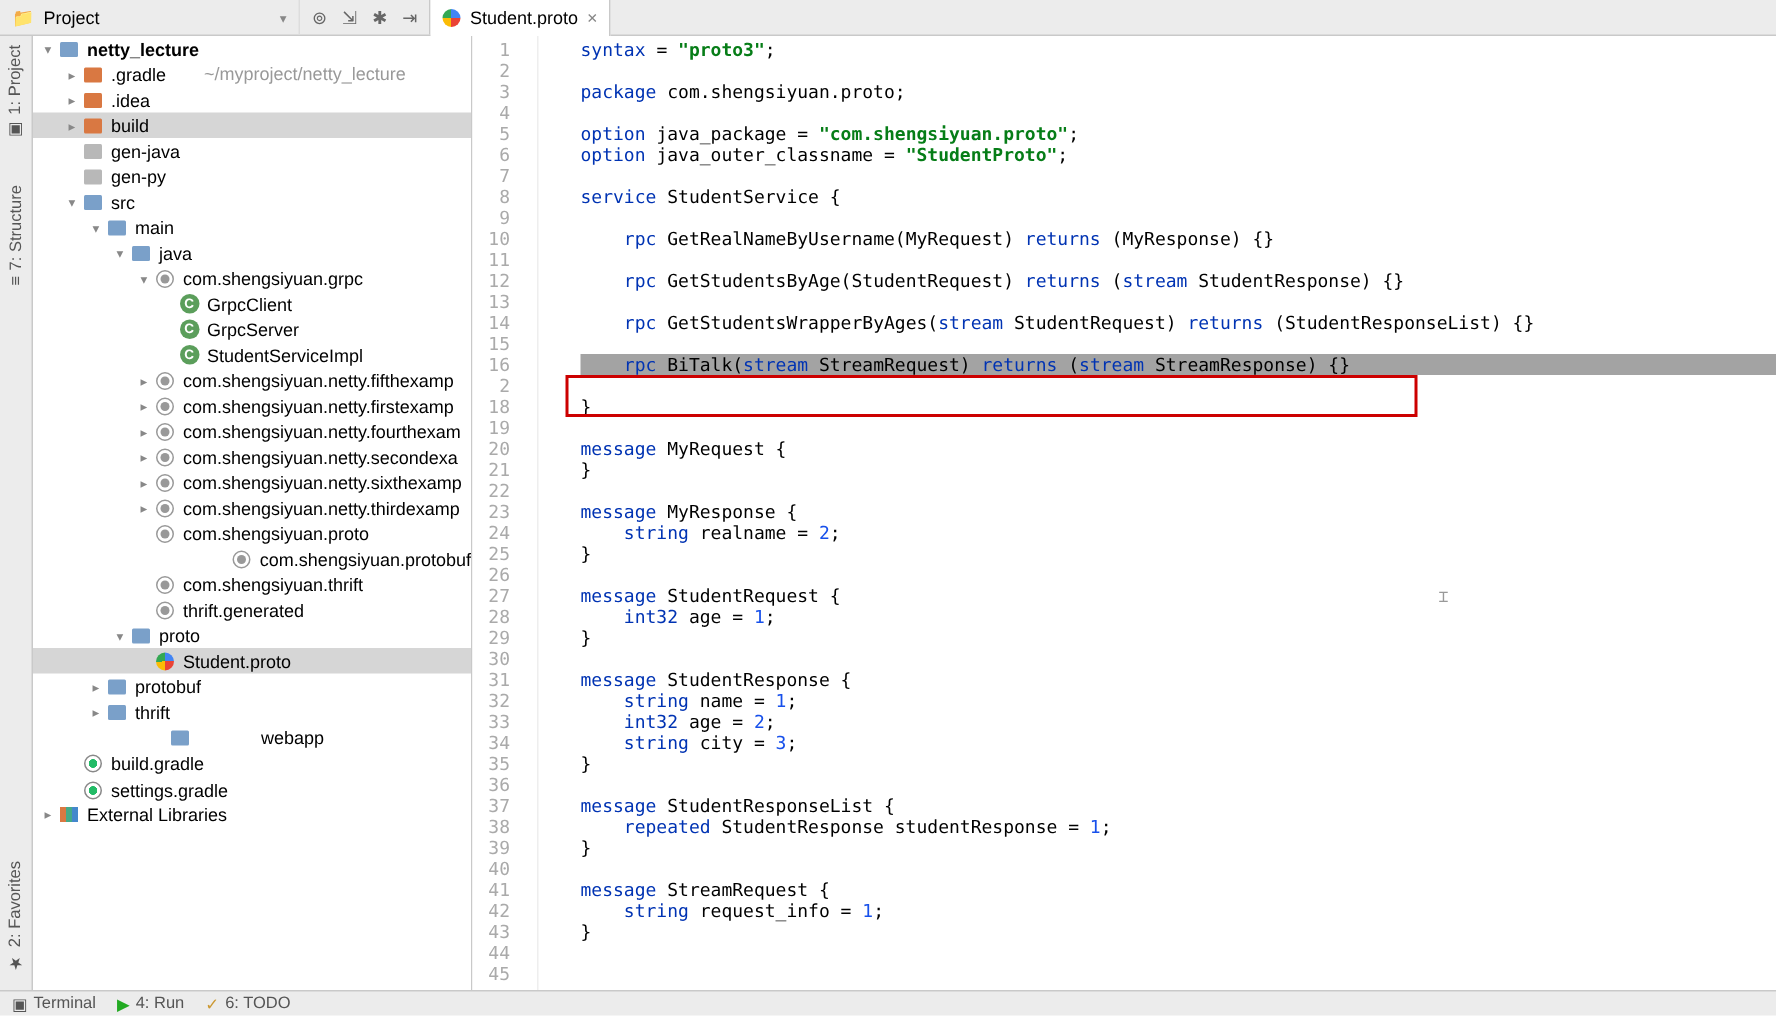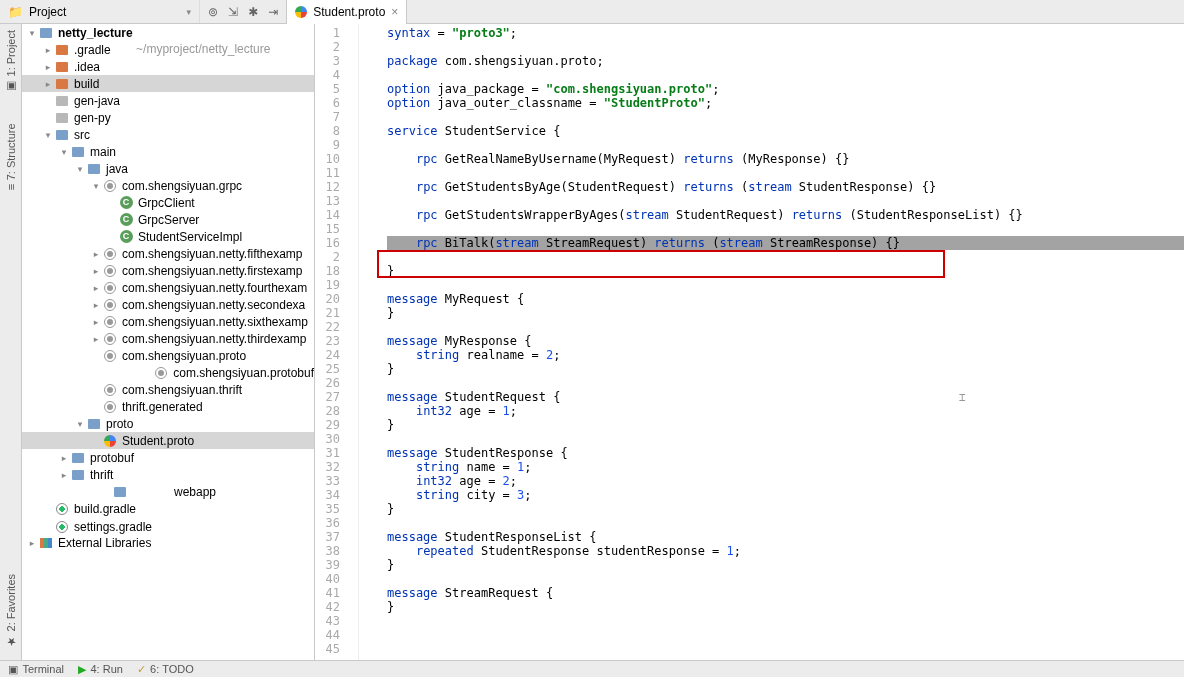--- a/index.html
+++ b/index.html
@@ -393,20 +393,21 @@
         <div class="line">    <span class="kw">string</span> name = <span class="num">1</span>;</div>
         <div class="line">    <span class="kw">int32</span> age = <span class="num">2</span>;</div>
         <div class="line">    <span class="kw">string</span> city = <span class="num">3</span>;</div>
         <div class="line">}</div>
         <div class="line"></div>
         <div class="line"><span class="kw">message</span> StudentResponseList {</div>
         <div class="line">    <span class="kw">repeated</span> StudentResponse studentResponse = <span class="num">1</span>;</div>
         <div class="line">}</div>
         <div class="line"></div>
         <div class="line"><span class="kw">message</span> StreamRequest {</div>
+        <div class="line">    <span class="kw">string</span> request_info = <span class="num">1</span>;</div>
         <div class="line">}</div>
       </div>
   </div>
 </div>
 
 <div class="bottom-bar">
   <div class="itm">
       <span>▣</span>
       <span>Terminal</span>
     </div>

